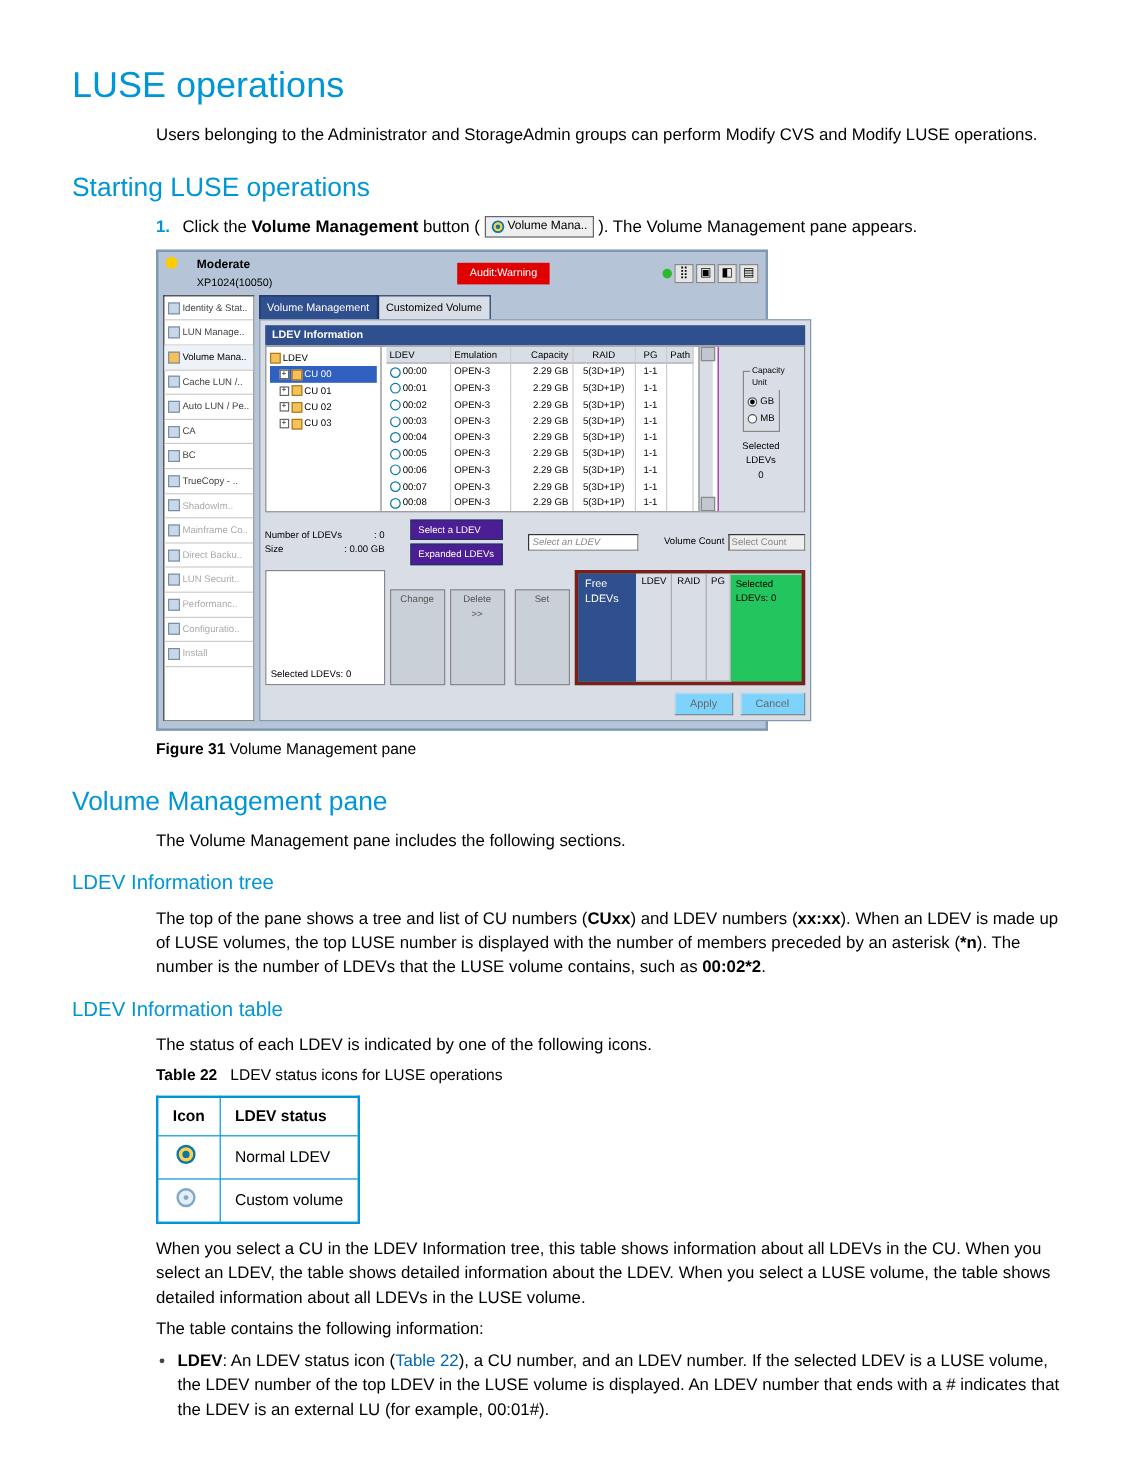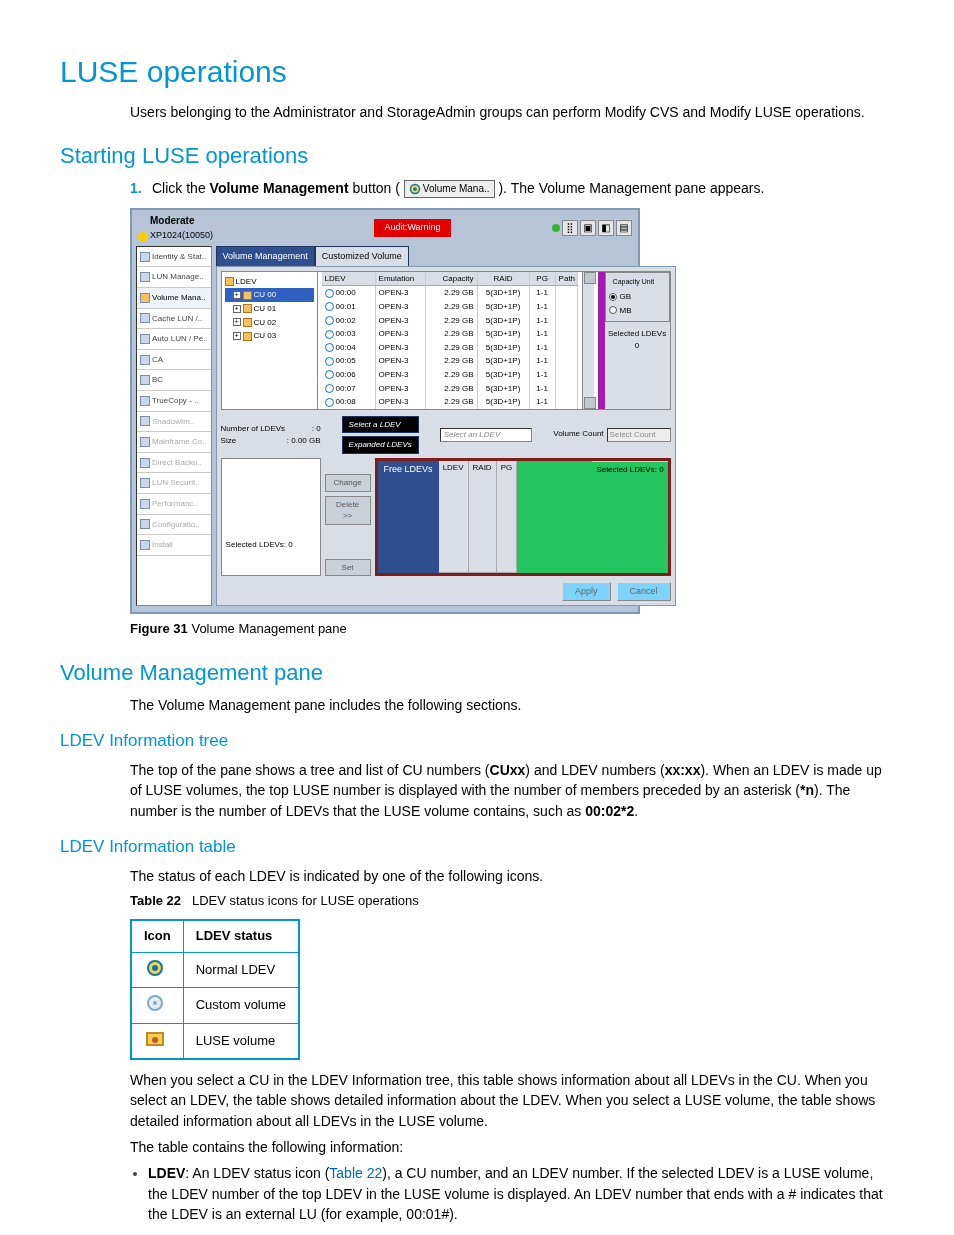--- a/index.html
+++ b/index.html
@@ -55,21 +55,21 @@
     border: 2px solid #7f99b3;
     background: #b5c4d6;
     font-size: 9px;
     color: #000;
     position: relative;
   }
   .ss-top {
     display: flex; justify-content: space-between; align-items: center;
     padding: 4px 6px;
   }
-  .ss-title { display: flex; align-items: flex-end; gap: 2px; }
+  .ss-title { display: flex; align-items: flex-start; gap: 16px; }
   .dot { width: 10px; height: 10px; border-radius: 50%; background: #ffcc00; display: inline-block; }
   .ss-title .t1 { font-weight: bold; font-size: 10px; }
   .ss-title .t2 { font-size: 9px; }
   .audit { background: #e00000; color: #fff; font-size: 9px; padding: 2px 10px; margin-left: 60px; }
   .tb-icons { display: flex; gap: 2px; align-items: center; }
   .tb-icons .ic {
     width: 16px; height: 16px; background: #e6e6e6; border: 1px solid #888;
     display: flex; align-items: center; justify-content: center; font-size: 10px;
   }
   .green-dot { width: 8px; height: 8px; border-radius: 50%; background: #2fb82f; border:none; }
@@ -124,48 +124,48 @@
   .ico9 { width: 9px; height: 9px; border-radius: 50%; background: #fff; border: 1px solid #0a78a5; display: inline-block; vertical-align: middle; margin-right: 2px; }
   .scroll-stub { width: 12px; background: #d9dee6; border-left: 1px solid #888; position: relative; }
   .scroll-stub::before, .scroll-stub::after {
     content: ""; position: absolute; left: 1px; width: 10px; height: 10px;
     background: #c0c7d0; border: 1px solid #888;
   }
   .scroll-stub::before { top: 0; }
   .scroll-stub::after { bottom: 0; }
 
   .cap-unit {
-    width: 72px; border-left: 7px solid #a21caf; padding: 0; font-size: 8px;
+    width: 72px; border-left: 1px solid #a21caf; padding: 20px; font-size: 8px;
     background: #d9dee6;
   }
   .cap-unit .legend { border: 1px solid #888; padding: 3px; background: #d9dee6; }
   .cap-unit .opt { display: flex; align-items: center; gap: 3px; margin: 2px 0; }
   .radio { width: 8px; height: 8px; border-radius: 50%; border: 1px solid #555; background: #fff; display: inline-block; position: relative; }
   .radio.sel::after { content:""; position:absolute; inset:1px; background:#000; border-radius:50%; }
   .sel-ldevs { margin-top: 6px; font-size: 8px; text-align: center; }
 
   .mid { display: flex; gap: 21px; margin-top: 6px; align-items: center; font-size: 8px; }
   .mid .lbls { width: 100px; }
   .mid .btn, .foot-btn {
-    background: #000000; color: #fff; padding: 2px 6px; border: 1px solid #1e365e;
-    font-size: 8px; white-space: nowrap; font-style: italic;
+    background: #4c1d95; color: #fff; padding: 2px 6px; border: 1px solid #1e365e;
+    font-size: 8px; white-space: nowrap;
   }
   .mid .field { background: #fff; border: 1px inset #888; height: 14px; flex:1; padding: 0 3px; color:#888; font-style: italic; }
   .mid .volcnt { font-size: 8px; display: flex; align-items: flex-start; gap: 3px; }
   .mid .volcnt .sel { background: #eee; border: 1px inset #888; width: 64px; height: 14px; font-size:8px; color:#888; padding:0 2px; }
 
   .lower { display: flex; gap: 4px; margin-top: 4px; }
   .pane {
     flex: 1; border: 3px solid #7f1d1d; background: #22c55e; min-height: 96px;
     display: flex; flex-direction: row;
   }
   .pane .ph { background: #2f4f8f; color: #fff; font-size: 9px; padding: 2px 6px; }
   .pane .cols { display: flex; background: #d9dee6; border-bottom: 1px solid #aaa; font-size: 8px; }
   .pane .cols div { flex:1; padding: 1px 4px; border-right: 1px solid #aaa; }
-  .midbtns { display: flex; flex-direction: column; gap: 4px; justify-content: flex-start; padding-top: 16px;}
+  .midbtns { display: flex; flex-direction: row; gap: 4px; justify-content: flex-start; padding-top: 16px;}
   .gbtn { background: #c9d0d8; color: #555; border: 1px solid #888; font-size: 8px; padding: 2px 6px; width: 46px; text-align: center; }
   .pane-foot { font-size: 8px; padding: 2px 4px; border-top: 1px solid #ccc; }
   .lbls .row { display:flex; justify-content: space-between; }
   .left-pane { width: 100px; border:1px solid #888; background:#fff; min-height:96px; }
 
   .footer-btns { display: flex; justify-content: flex-end; gap: 6px; margin-top: 6px; }
   .footer-btns .fb { background: #7dd3fc; color: #666; border: 1px outset #ddd; font-size: 9px; padding: 2px 12px; }
 
   
   ul.tlist { margin: 4px 0 4px 70px; padding-left: 18px; }
@@ -292,20 +292,21 @@
           <span class="side-ico"></span>
           <span>Install</span>
         </div>
       </div>
     <div class="ss-main">
       <div class="tabs">
         <div class="tab">Volume Management</div>
         <div class="tab inactive">Customized Volume</div>
       </div>
       <div class="tabc">
+        <div class="panel-h">LDEV Information</div>
         <div class="ldev-top">
           <div class="tree">
             <div class="tree-row">
                 <span class="fld"></span>
                 <span>LDEV</span>
               </div>
             <div id="tree-items">
                 <div class="tree-row sel" style="padding-left: 8px;">
                   <span class="plus">+</span>
                   <span class="fld"></span>
@@ -517,26 +518,20 @@
             <span class="ic-normal"></span>
           </span></td>
     <td>Normal LDEV</td>
   </tr>
   <tr>
     <td><span class="icon-cell">
             <span class="ic-custom"></span>
           </span></td>
     <td>Custom volume</td>
   </tr>
-  <tr>
-    <td><span class="icon-cell">
-            <span class="ic-luse"></span>
-          </span></td>
-    <td>LUSE volume</td>
-  </tr>
 </tbody>
   </table>
 
 <p class="body-indent">When you select a CU in the LDEV Information tree, this table shows information about all LDEVs in the CU. When you select an LDEV, the table shows detailed information about the LDEV. When you select a LUSE volume, the table shows detailed information about all LDEVs in the LUSE volume.</p>
 <p class="body-indent">The table contains the following information:</p>
 
 <ul class="tlist">
   <li>
     <span class="bold">LDEV</span><span>: An LDEV status icon (</span><span class="xref">Table 22</span><span>), a CU number, and an LDEV number. If the selected LDEV is a LUSE volume, the LDEV number of the top LDEV in the LUSE volume is displayed. An LDEV number that ends with a # indicates that the LDEV is an external LU (for example, 00:01#).</span>
   </li>

